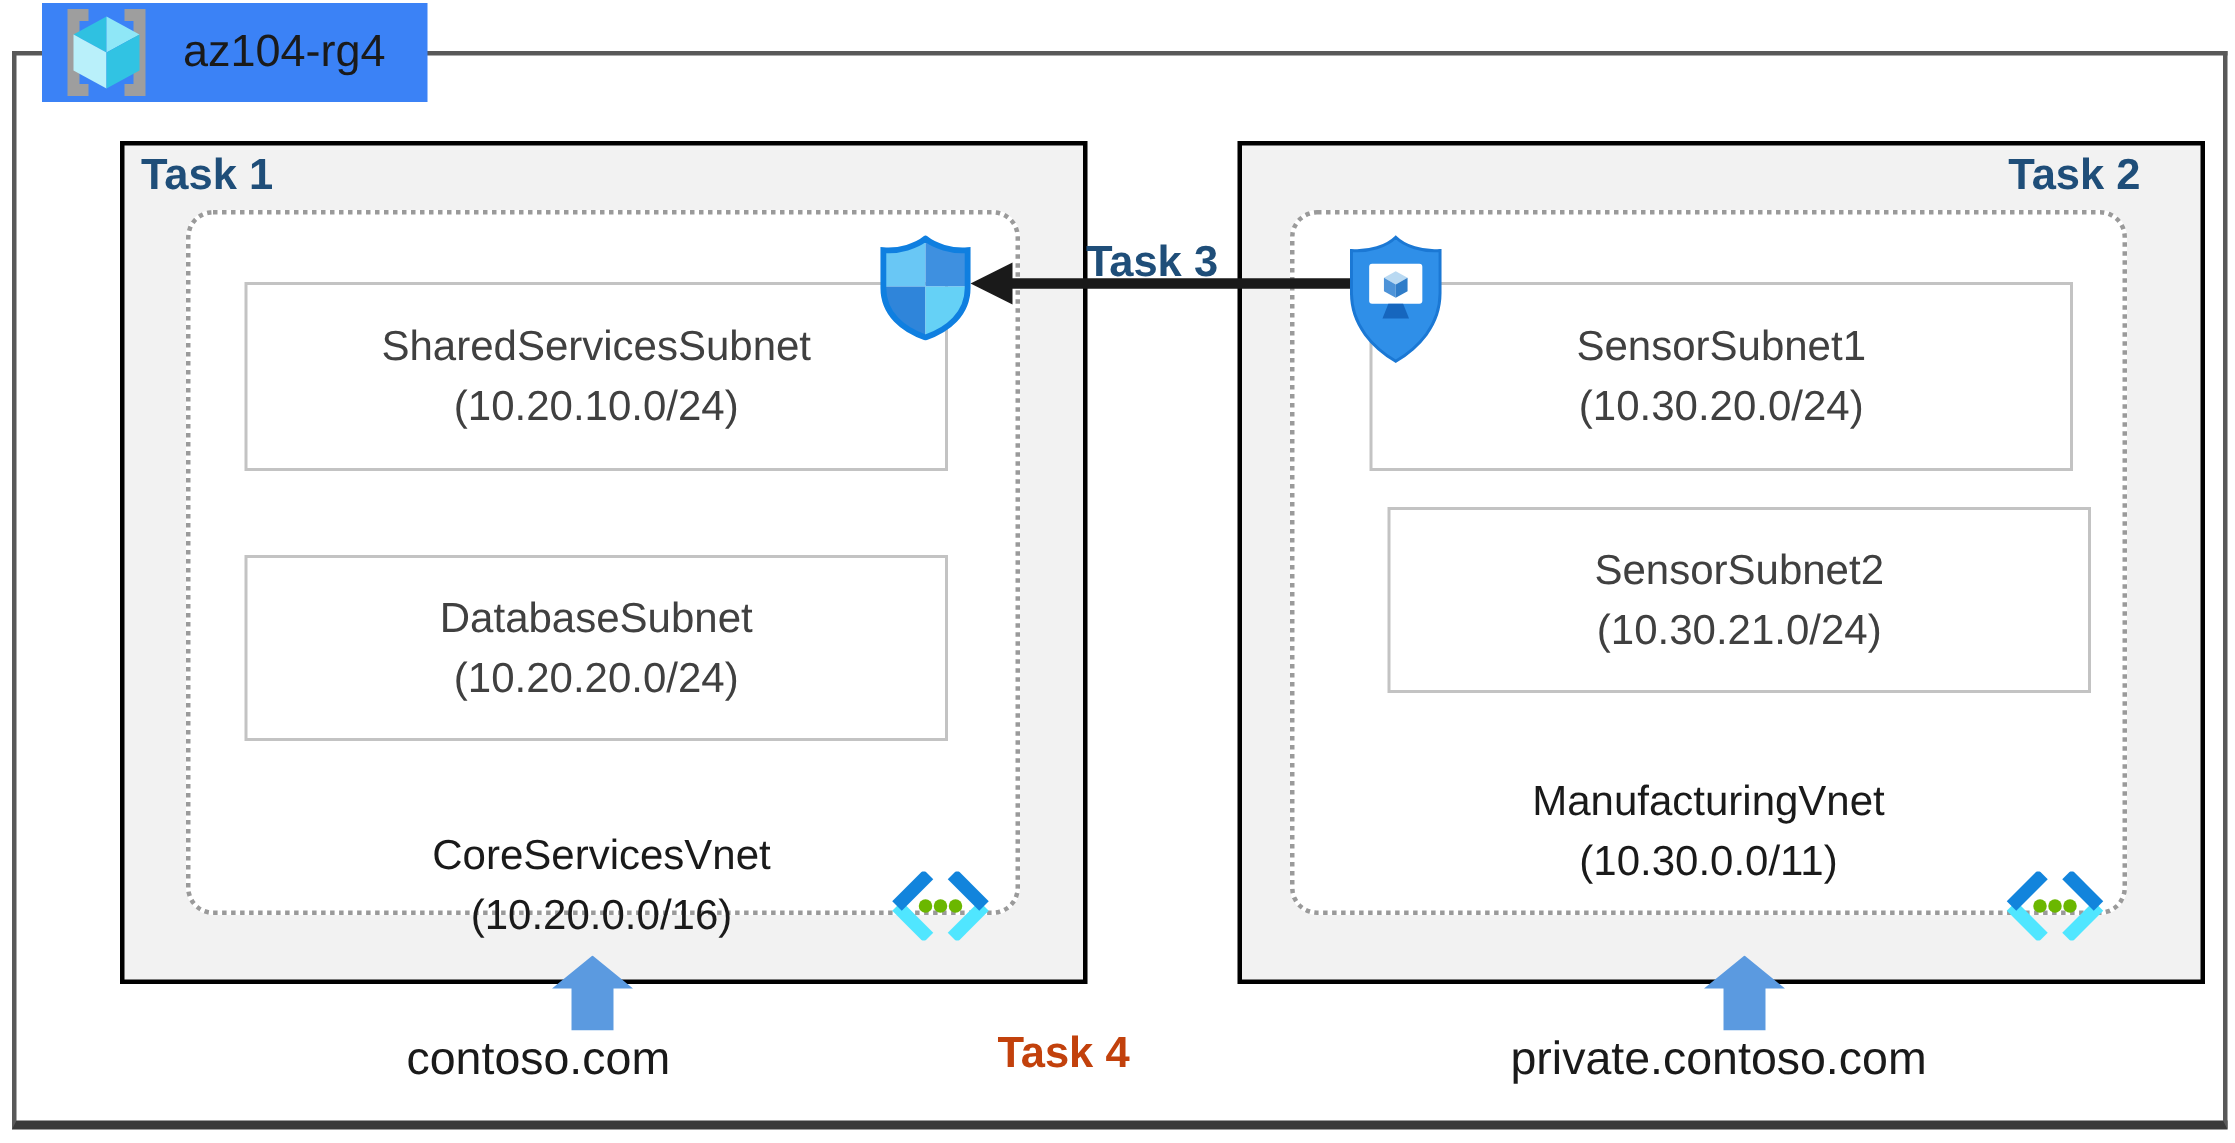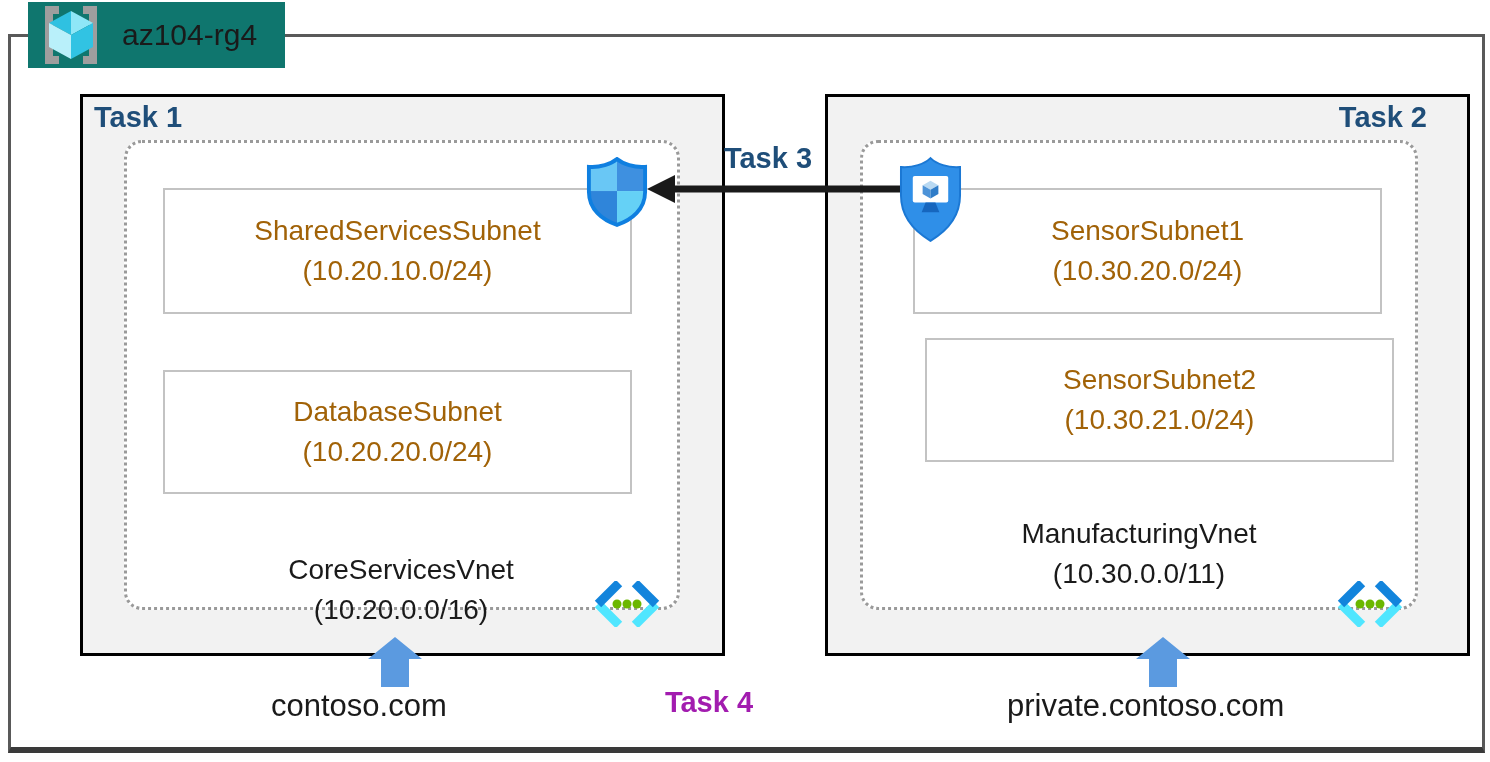--- a/index.html
+++ b/index.html
@@ -8,21 +8,21 @@
     font-family:"Liberation Sans",sans-serif;overflow:hidden;
   }
   
   #rg-frame{
     position:absolute;left:8px;top:34px;width:1477px;height:719px;
     box-sizing:border-box;border:3px solid #595959;border-bottom-width:6px;
     border-bottom-color:#3a3a3a;background:transparent;
   }
   #rg-header{
     position:absolute;left:28px;top:2px;height:66px;z-index:6;
-    display:flex;align-items:center;gap:18px;background:#0f766e;
+    display:flex;align-items:center;gap:18px;background:#3b82f6;
     padding:0 28px 0 10px;
   }
   #rg-title{font-size:30px;color:#1a1a1a;white-space:nowrap;}
   
   .zone{
     position:absolute;top:94px;width:645px;height:562px;box-sizing:border-box;
     background:#f2f2f2;border:3px solid #000000;
   }
   #zone-left{left:80px;}
   #zone-right{left:825px;}
@@ -37,55 +37,55 @@
     position:absolute;top:140px;height:470px;box-sizing:border-box;
     background:#ffffff;border:3px dotted #9a9a9a;border-radius:18px;
   }
   #vnet-area-left{left:124px;width:556px;}
   #vnet-area-right{left:860px;width:558px;}
   
   .subnet{
     position:absolute;width:469px;height:126px;box-sizing:border-box;
     background:#ffffff;border:2px solid #c3c3c3;
     display:flex;flex-direction:column;justify-content:center;align-items:center;
-    font-size:28px;line-height:40px;color:#a16207;text-align:center;
+    font-size:28px;line-height:40px;color:#404040;text-align:center;
   }
   #subnet-l1{left:163px;top:188px;}
   #subnet-l2{left:163px;top:338px;height:124px;margin-top:32px;}
   #subnet-r1{left:913px;top:188px;}
   #subnet-r2{left:913px;top:338px;height:124px;margin-left:12px;}
   
   .vnet-caption{
     position:absolute;top:514px;width:400px;text-align:center;
     font-size:28px;line-height:40px;color:#1a1a1a;
   }
   #vnet-caption-left{left:201px;margin-top:36px;}
   #vnet-caption-right{left:939px;}
   
   .abs{position:absolute;}
   #nsg-icon{left:586px;top:157px;z-index:5;}
   #bastion-icon{left:899px;top:156px;z-index:5;}
   #vnet-icon-left{left:591px;top:581px;z-index:4;}
   #vnet-icon-right{left:1334px;top:581px;z-index:4;}
   
   #peering-arrow{left:645px;top:171px;z-index:4;}
-  #task3-label{position:absolute;left:668px;top:142px;width:200px;text-align:center;
+  #task3-label{position:absolute;left:668px;top:159px;width:200px;text-align:center;
     font-size:29px;font-weight:bold;color:#1f4e79;z-index:4;}
   
   .dns-arrow{z-index:5;}
   #dns-arrow-left{left:368px;top:637px;}
   #dns-arrow-right{left:1136px;top:637px;}
   .dns-label{
     position:absolute;top:688px;text-align:left;font-size:31px;color:#1a1a1a;
     white-space:nowrap;
   }
   #dns-label-left{left:271px;width:220px;}
   #dns-label-right{left:1007px;width:300px;}
   #task4-label{position:absolute;left:609px;top:686px;width:200px;text-align:center;
-    font-size:29px;font-weight:bold;color:#a21caf;}
+    font-size:29px;font-weight:bold;color:#c2410c;}
 </style>
 </head>
 <body>
 
 <div id="canvas">
 
   <div id="rg-frame"></div>
 
   <div id="rg-header">
     <svg width="66" height="62" viewBox="0 0 66 62">

